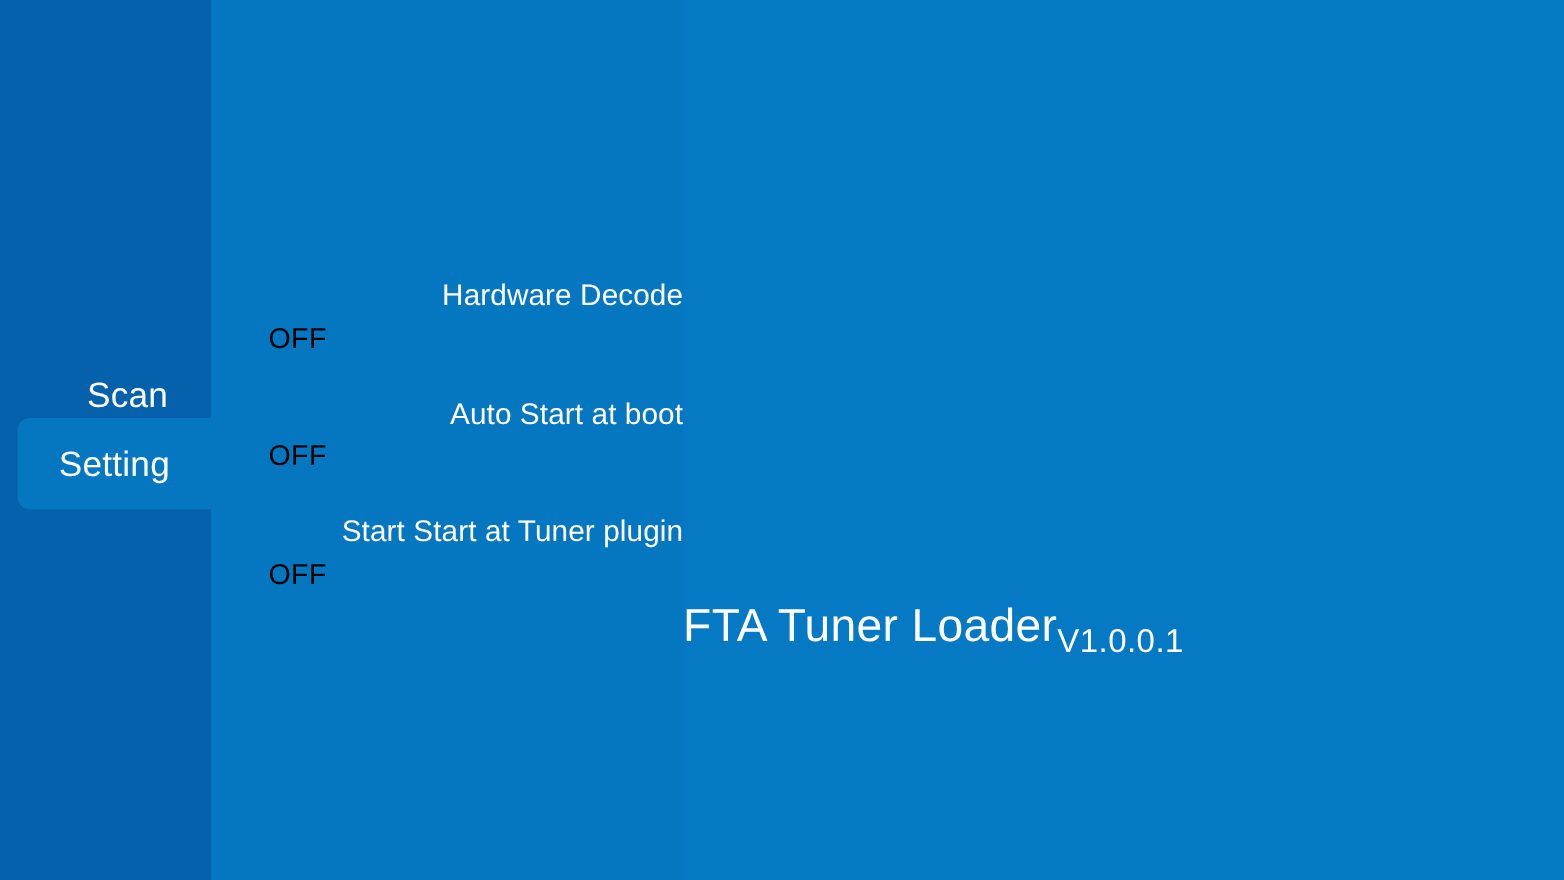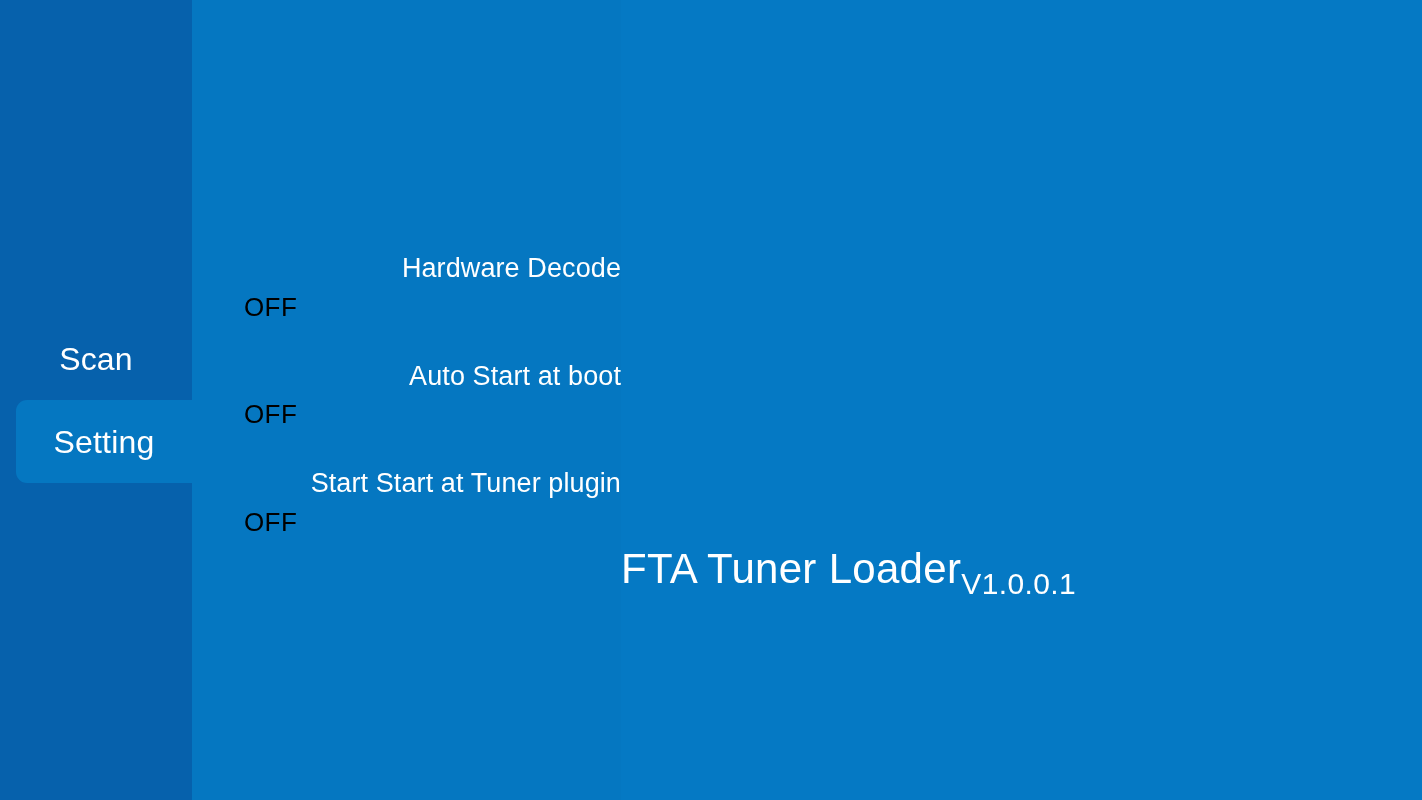--- a/index.html
+++ b/index.html
@@ -45,24 +45,25 @@
     font-weight: 400;
     letter-spacing: 0.2px;
     line-height: 1;
     white-space: nowrap;
     cursor: pointer;
     user-select: none;
   }
 
   .nav-item.nav-scan {
     top: 317px;
+    margin-left: 20px;
   }
 
   .nav-item.nav-setting {
-    top: 400px;
+    top: 380px;
     left: 16px;
     width: 176px;
     background: #0577c1;
     border-top-left-radius: 11px;
     border-bottom-left-radius: 11px;
     border-top-right-radius: 0;
     border-bottom-right-radius: 0;
   }
 
   

